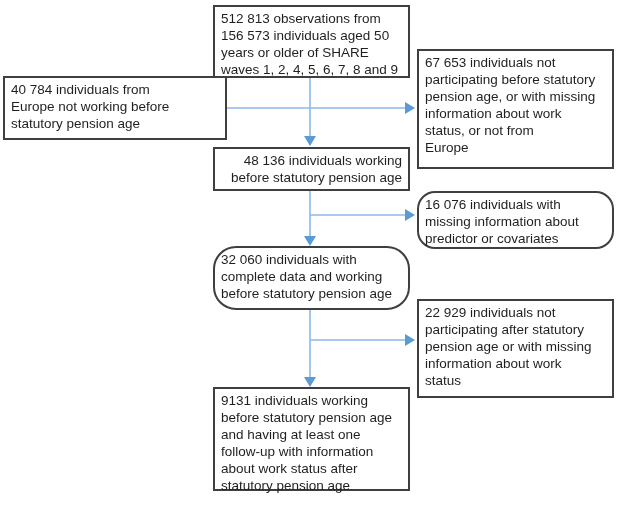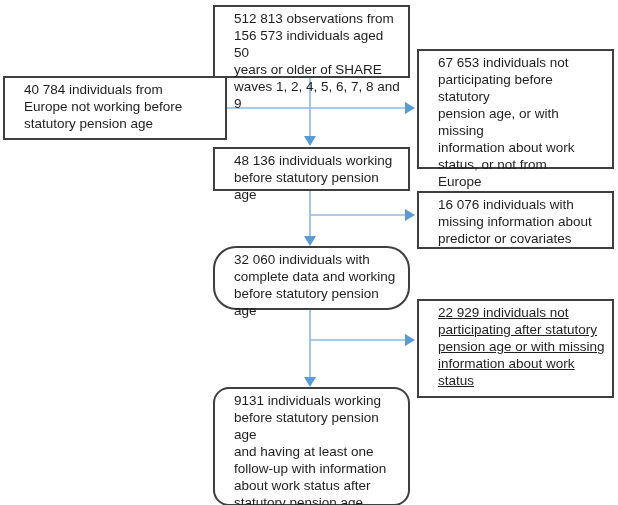--- a/index.html
+++ b/index.html
@@ -22,31 +22,31 @@
     background: var(--background);
     overflow: hidden;
   }
   .flow-box {
     position: absolute;
     border: 2px solid var(--box-border);
     background: var(--background);
     color: var(--text-color);
     font-size: 13.5px;
     line-height: 17px;
-    padding: 3px 6px 2px 19px;
+    padding: 3px 6px 2px 6px;
     white-space: pre-line;
   }
   .box-top      { left: 213px; top: 5px;   width: 197px; height: 73px; }
   .box-left     { left: 3px;   top: 76px;  width: 224px; height: 64px; }
   .box-right-1  { left: 417px; top: 49px;  width: 197px; height: 120px; }
-  .box-center-2 { left: 213px; top: 147px; width: 197px; height: 44px; }
-  .box-right-2  { left: 417px; top: 191px; width: 197px; height: 58px; }
+  .box-center-2 { left: 213px; top: 147px; width: 197px; height: 44px; text-align: right; }
+  .box-right-2  { left: 417px; top: 191px; width: 197px; height: 58px; border-radius: 18px; }
   .box-center-3 { left: 213px; top: 246px; width: 197px; height: 64px; border-radius: 23px; }
-  .box-right-3  { left: 417px; top: 299px; width: 197px; height: 99px; text-decoration: underline; }
-  .box-bottom   { left: 213px; top: 387px; width: 197px; height: 119px; border-radius: 16px; }
+  .box-right-3  { left: 417px; top: 299px; width: 197px; height: 99px; }
+  .box-bottom   { left: 213px; top: 387px; width: 197px; height: 104px; }
   svg.arrows {
     position: absolute;
     left: 0; top: 0;
     width: 618px; height: 505px;
     pointer-events: none;
   }
   svg.arrows line { stroke: var(--arrow-line); stroke-width: 1.6; }
   svg.arrows polygon { fill: var(--arrow-head); }
 </style>
 </head>

